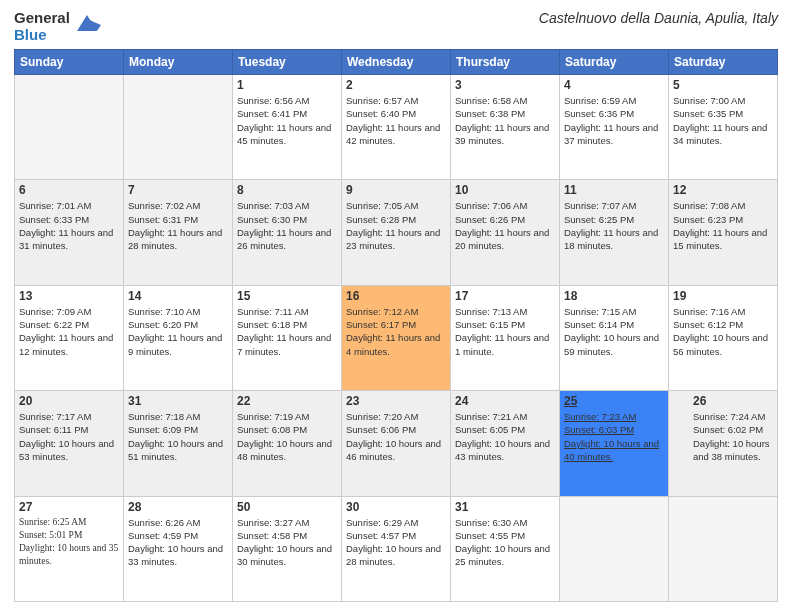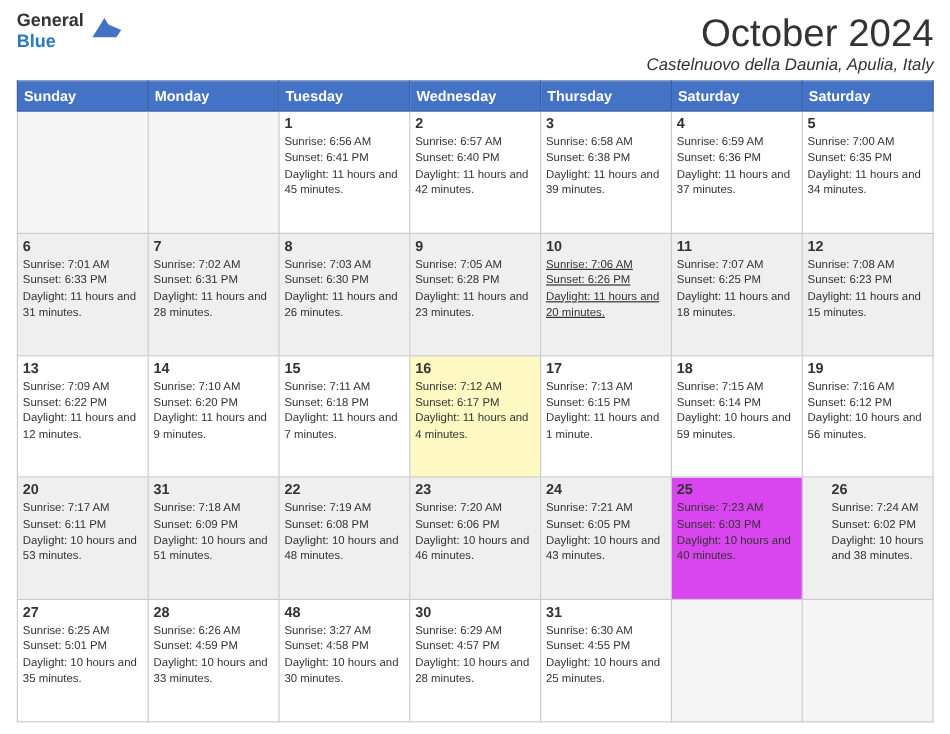--- a/index.html
+++ b/index.html
@@ -105,21 +105,20 @@
             <span class="blue">Blue</span>
           </span>
           <svg width="28" height="28" viewBox="0 0 28 28" style="margin-left:3px;margin-top:-8px;">
             <polygon points="4,22 14,6 24,22" fill="#4472c4"></polygon>
             <polygon points="14,10 24,22 28,16" fill="#4472c4"></polygon>
           </svg>
         </div>
       </div>
     </div>
     <div class="header-right">
-      <div class="month-title">October 2024</div>
       <div class="location">Castelnuovo della Daunia, Apulia, Italy</div>
     </div>
   </div>
 
   <table class="calendar">
     <thead>
       <tr>
         <th>Sunday</th>
         <th>Monday</th>
         <th>Tuesday</th>
@@ -184,21 +183,21 @@
 Daylight: 11 hours and 26 minutes.</div>
           </td>
           <td style="background: rgb(239, 239, 239);">
             <span class="day-number">9</span>
             <div class="day-info" style="white-space: pre-line;">Sunrise: 7:05 AM
 Sunset: 6:28 PM
 Daylight: 11 hours and 23 minutes.</div>
           </td>
           <td style="background: rgb(239, 239, 239);">
             <span class="day-number">10</span>
-            <div class="day-info" style="white-space: pre-line; text-decoration: underline;">Sunrise: 7:06 AM
+            <div class="day-info" style="white-space: pre-line;">Sunrise: 7:06 AM
 Sunset: 6:26 PM
 Daylight: 11 hours and 20 minutes.</div>
           </td>
           <td style="background: rgb(239, 239, 239);">
             <span class="day-number">11</span>
             <div class="day-info" style="white-space: pre-line;">Sunrise: 7:07 AM
 Sunset: 6:25 PM
 Daylight: 11 hours and 18 minutes.</div>
           </td>
           <td style="background: rgb(239, 239, 239);">
@@ -220,21 +219,21 @@
             <div class="day-info" style="white-space: pre-line;">Sunrise: 7:10 AM
 Sunset: 6:20 PM
 Daylight: 11 hours and 9 minutes.</div>
           </td>
           <td style="background: rgb(255, 255, 255);">
             <span class="day-number">15</span>
             <div class="day-info" style="white-space: pre-line;">Sunrise: 7:11 AM
 Sunset: 6:18 PM
 Daylight: 11 hours and 7 minutes.</div>
           </td>
-          <td style="background: #fef9c3;">
+          <td style="background: #fdba74;">
             <span class="day-number">16</span>
             <div class="day-info" style="white-space: pre-line;">Sunrise: 7:12 AM
 Sunset: 6:17 PM
 Daylight: 11 hours and 4 minutes.</div>
           </td>
           <td style="background: rgb(255, 255, 255);">
             <span class="day-number">17</span>
             <div class="day-info" style="white-space: pre-line;">Sunrise: 7:13 AM
 Sunset: 6:15 PM
 Daylight: 11 hours and 1 minute.</div>
@@ -276,48 +275,48 @@
             <div class="day-info" style="white-space: pre-line;">Sunrise: 7:20 AM
 Sunset: 6:06 PM
 Daylight: 10 hours and 46 minutes.</div>
           </td>
           <td style="background: rgb(239, 239, 239);">
             <span class="day-number">24</span>
             <div class="day-info" style="white-space: pre-line;">Sunrise: 7:21 AM
 Sunset: 6:05 PM
 Daylight: 10 hours and 43 minutes.</div>
           </td>
-          <td style="background: #d946ef;">
+          <td style="background: #3b82f6; text-decoration: underline;">
             <span class="day-number">25</span>
             <div class="day-info" style="white-space: pre-line;">Sunrise: 7:23 AM
 Sunset: 6:03 PM
 Daylight: 10 hours and 40 minutes.</div>
           </td>
           <td style="background: rgb(239, 239, 239); padding-left: 24px;">
             <span class="day-number">26</span>
             <div class="day-info" style="white-space: pre-line;">Sunrise: 7:24 AM
 Sunset: 6:02 PM
 Daylight: 10 hours and 38 minutes.</div>
           </td>
         </tr>
         <tr>
           <td style="background: rgb(255, 255, 255);">
             <span class="day-number">27</span>
-            <div class="day-info" style="white-space: pre-line;">Sunrise: 6:25 AM
+            <div class="day-info" style="white-space: pre-line; font-family: Liberation Serif, serif;">Sunrise: 6:25 AM
 Sunset: 5:01 PM
 Daylight: 10 hours and 35 minutes.</div>
           </td>
           <td style="background: rgb(255, 255, 255);">
             <span class="day-number">28</span>
             <div class="day-info" style="white-space: pre-line;">Sunrise: 6:26 AM
 Sunset: 4:59 PM
 Daylight: 10 hours and 33 minutes.</div>
           </td>
           <td style="background: rgb(255, 255, 255);">
-            <span class="day-number">48</span>
+            <span class="day-number">50</span>
             <div class="day-info" style="white-space: pre-line;">Sunrise: 3:27 AM
 Sunset: 4:58 PM
 Daylight: 10 hours and 30 minutes.</div>
           </td>
           <td style="background: rgb(255, 255, 255);">
             <span class="day-number">30</span>
             <div class="day-info" style="white-space: pre-line;">Sunrise: 6:29 AM
 Sunset: 4:57 PM
 Daylight: 10 hours and 28 minutes.</div>
           </td>

